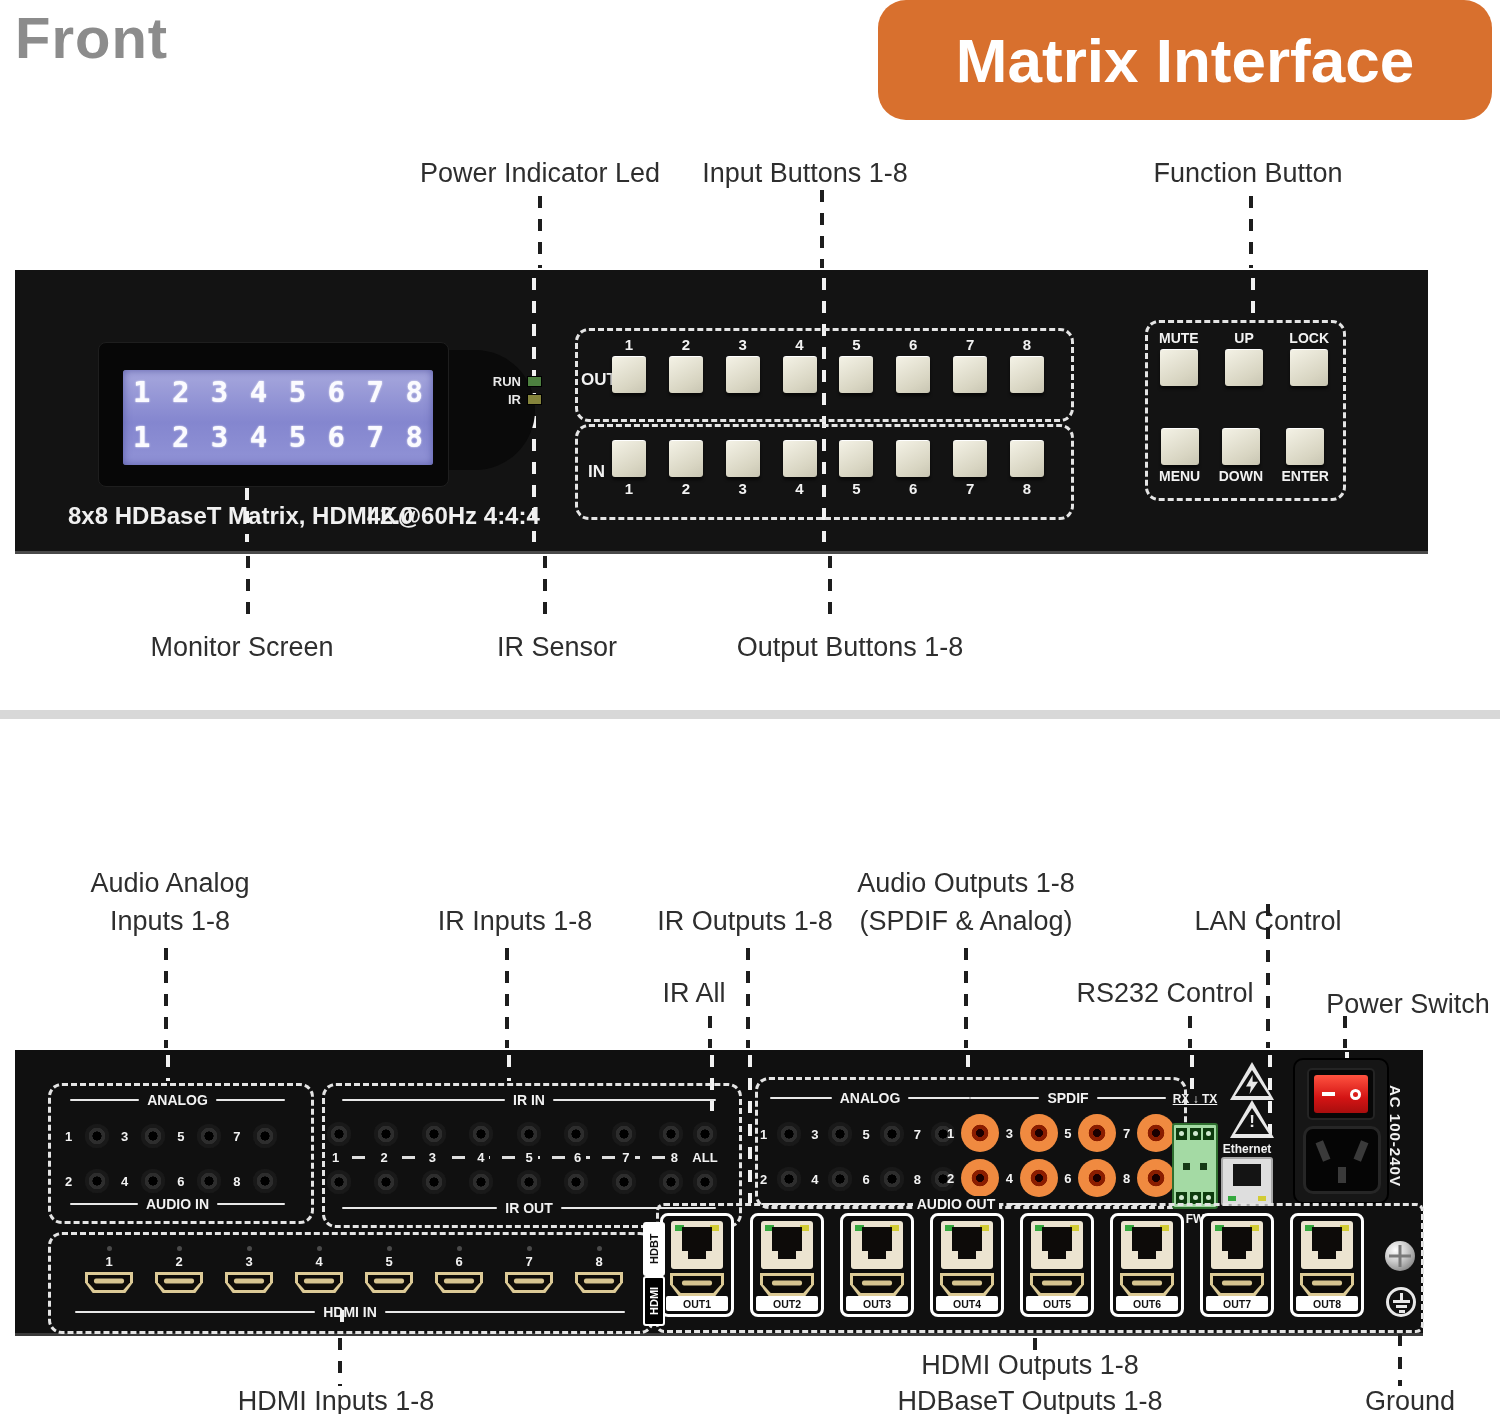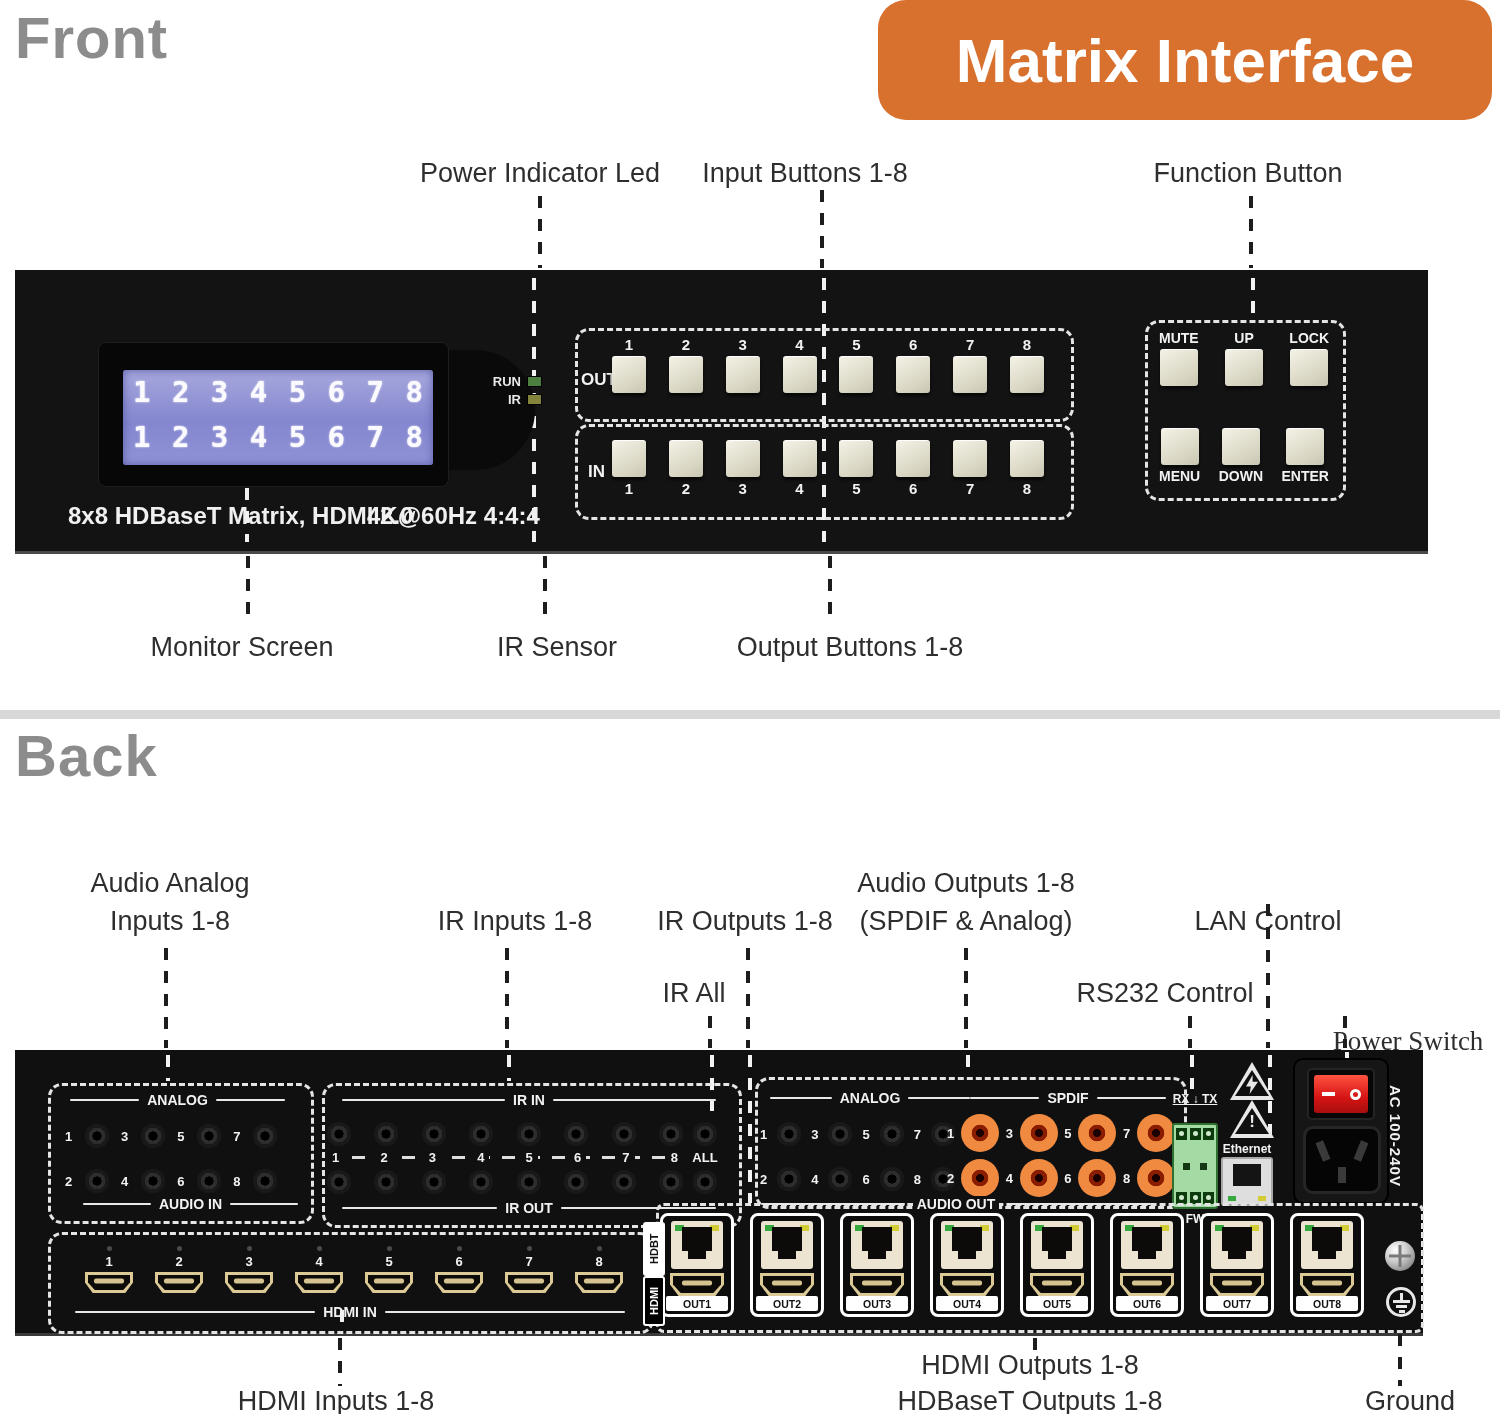--- a/index.html
+++ b/index.html
@@ -264,32 +264,31 @@
   </div>
 
   <div class="vdb" style="left:246px;top:556px;height:58px;"></div>
   <div class="vdb" style="left:543px;top:556px;height:58px;"></div>
   <div class="vdb" style="left:828px;top:556px;height:58px;"></div>
   <div class="lbl" style="left:242px;top:632px;">Monitor Screen</div>
   <div class="lbl" style="left:557px;top:632px;">IR Sensor</div>
   <div class="lbl" style="left:850px;top:632px;">Output Buttons 1-8</div>
 
   <div class="divider"></div>
-  <div class="sec-title" style="top:722px;">Back</div>
 
   <div class="lbl" style="left:170px;top:868px;">Audio Analog</div>
   <div class="lbl" style="left:170px;top:906px;">Inputs 1-8</div>
   <div class="lbl" style="left:515px;top:906px;">IR Inputs 1-8</div>
   <div class="lbl" style="left:745px;top:906px;">IR Outputs 1-8</div>
   <div class="lbl" style="left:966px;top:868px;">Audio Outputs 1-8</div>
   <div class="lbl" style="left:966px;top:906px;">(SPDIF &amp; Analog)</div>
   <div class="lbl" style="left:1268px;top:906px;">LAN Control</div>
   <div class="lbl" style="left:694px;top:978px;">IR All</div>
   <div class="lbl" style="left:1165px;top:978px;">RS232 Control</div>
-  <div class="lbl" style="left:1408px;top:1026px;font-family:Liberation Serif, serif;">Power Switch</div>
+  <div class="lbl" style="left:1408px;top:989px;">Power Switch</div>
 
   <div class="vdb" style="left:164px;top:948px;height:100px;"></div>
   <div class="vdb" style="left:505px;top:948px;height:100px;"></div>
   <div class="vdb" style="left:746px;top:948px;height:100px;"></div>
   <div class="vdb" style="left:964px;top:948px;height:100px;"></div>
   <div class="vdb" style="left:1266px;top:904px;height:144px;"></div>
   <div class="vdb" style="left:708px;top:1016px;height:32px;"></div>
   <div class="vdb" style="left:1188px;top:1016px;height:32px;"></div>
   <div class="vdb" style="left:1343px;top:1016px;height:32px;"></div>
 
@@ -322,21 +321,21 @@
     <div class="pairrow" id="ain2" style="left:50px;top:119px;width:212px;">
         <span class="jnum">2</span>
         <span class="jack"></span>
         <span class="jnum">4</span>
         <span class="jack"></span>
         <span class="jnum">6</span>
         <span class="jack"></span>
         <span class="jnum">8</span>
         <span class="jack"></span>
       </div>
-    <div class="bk" style="left:68px;top:146px;width:215px;">
+    <div class="bk" style="left:55px;top:146px;width:215px;">
         <span>AUDIO IN</span>
       </div>
 
     <div class="dbox" style="left:307px;top:33px;width:414px;height:139px;"></div>
     <div class="bk" style="left:327px;top:42px;width:374px;">
         <span>IR IN</span>
       </div>
     <div class="pairrow" id="irin" style="left:312px;top:72px;width:356px;">
         <span class="jack"></span>
         <span class="jack"></span>

